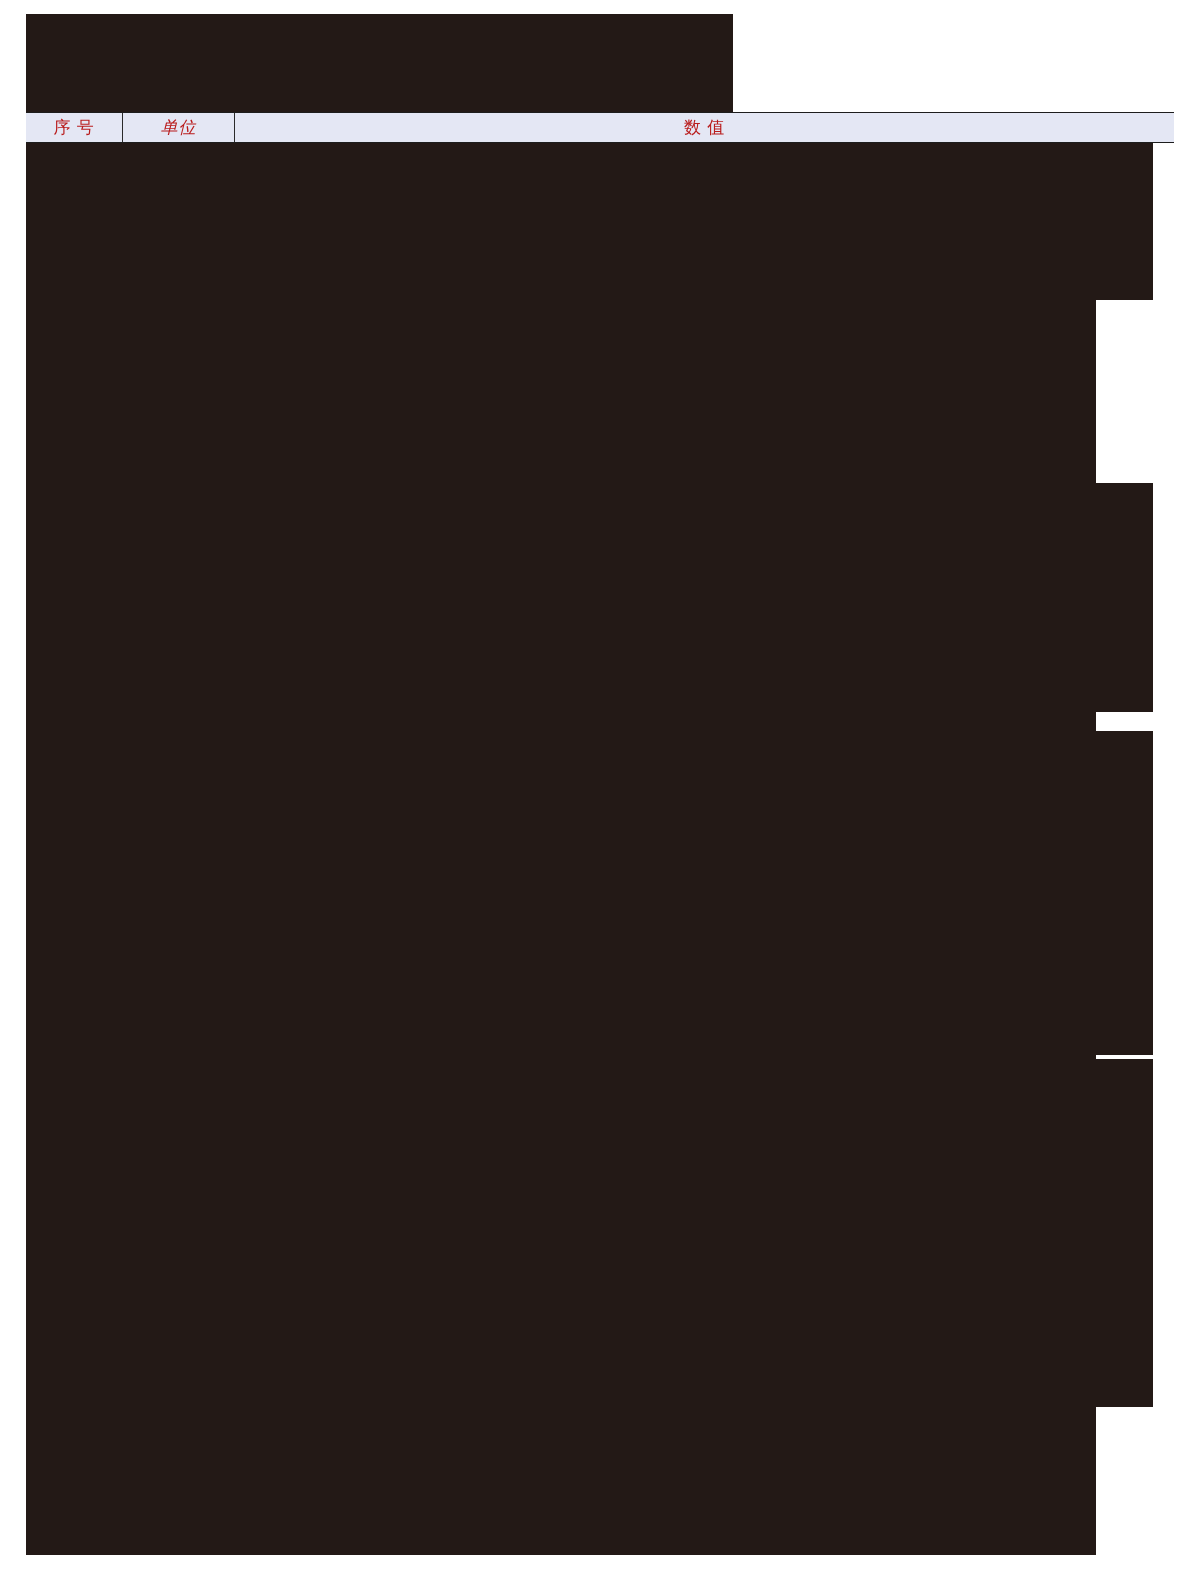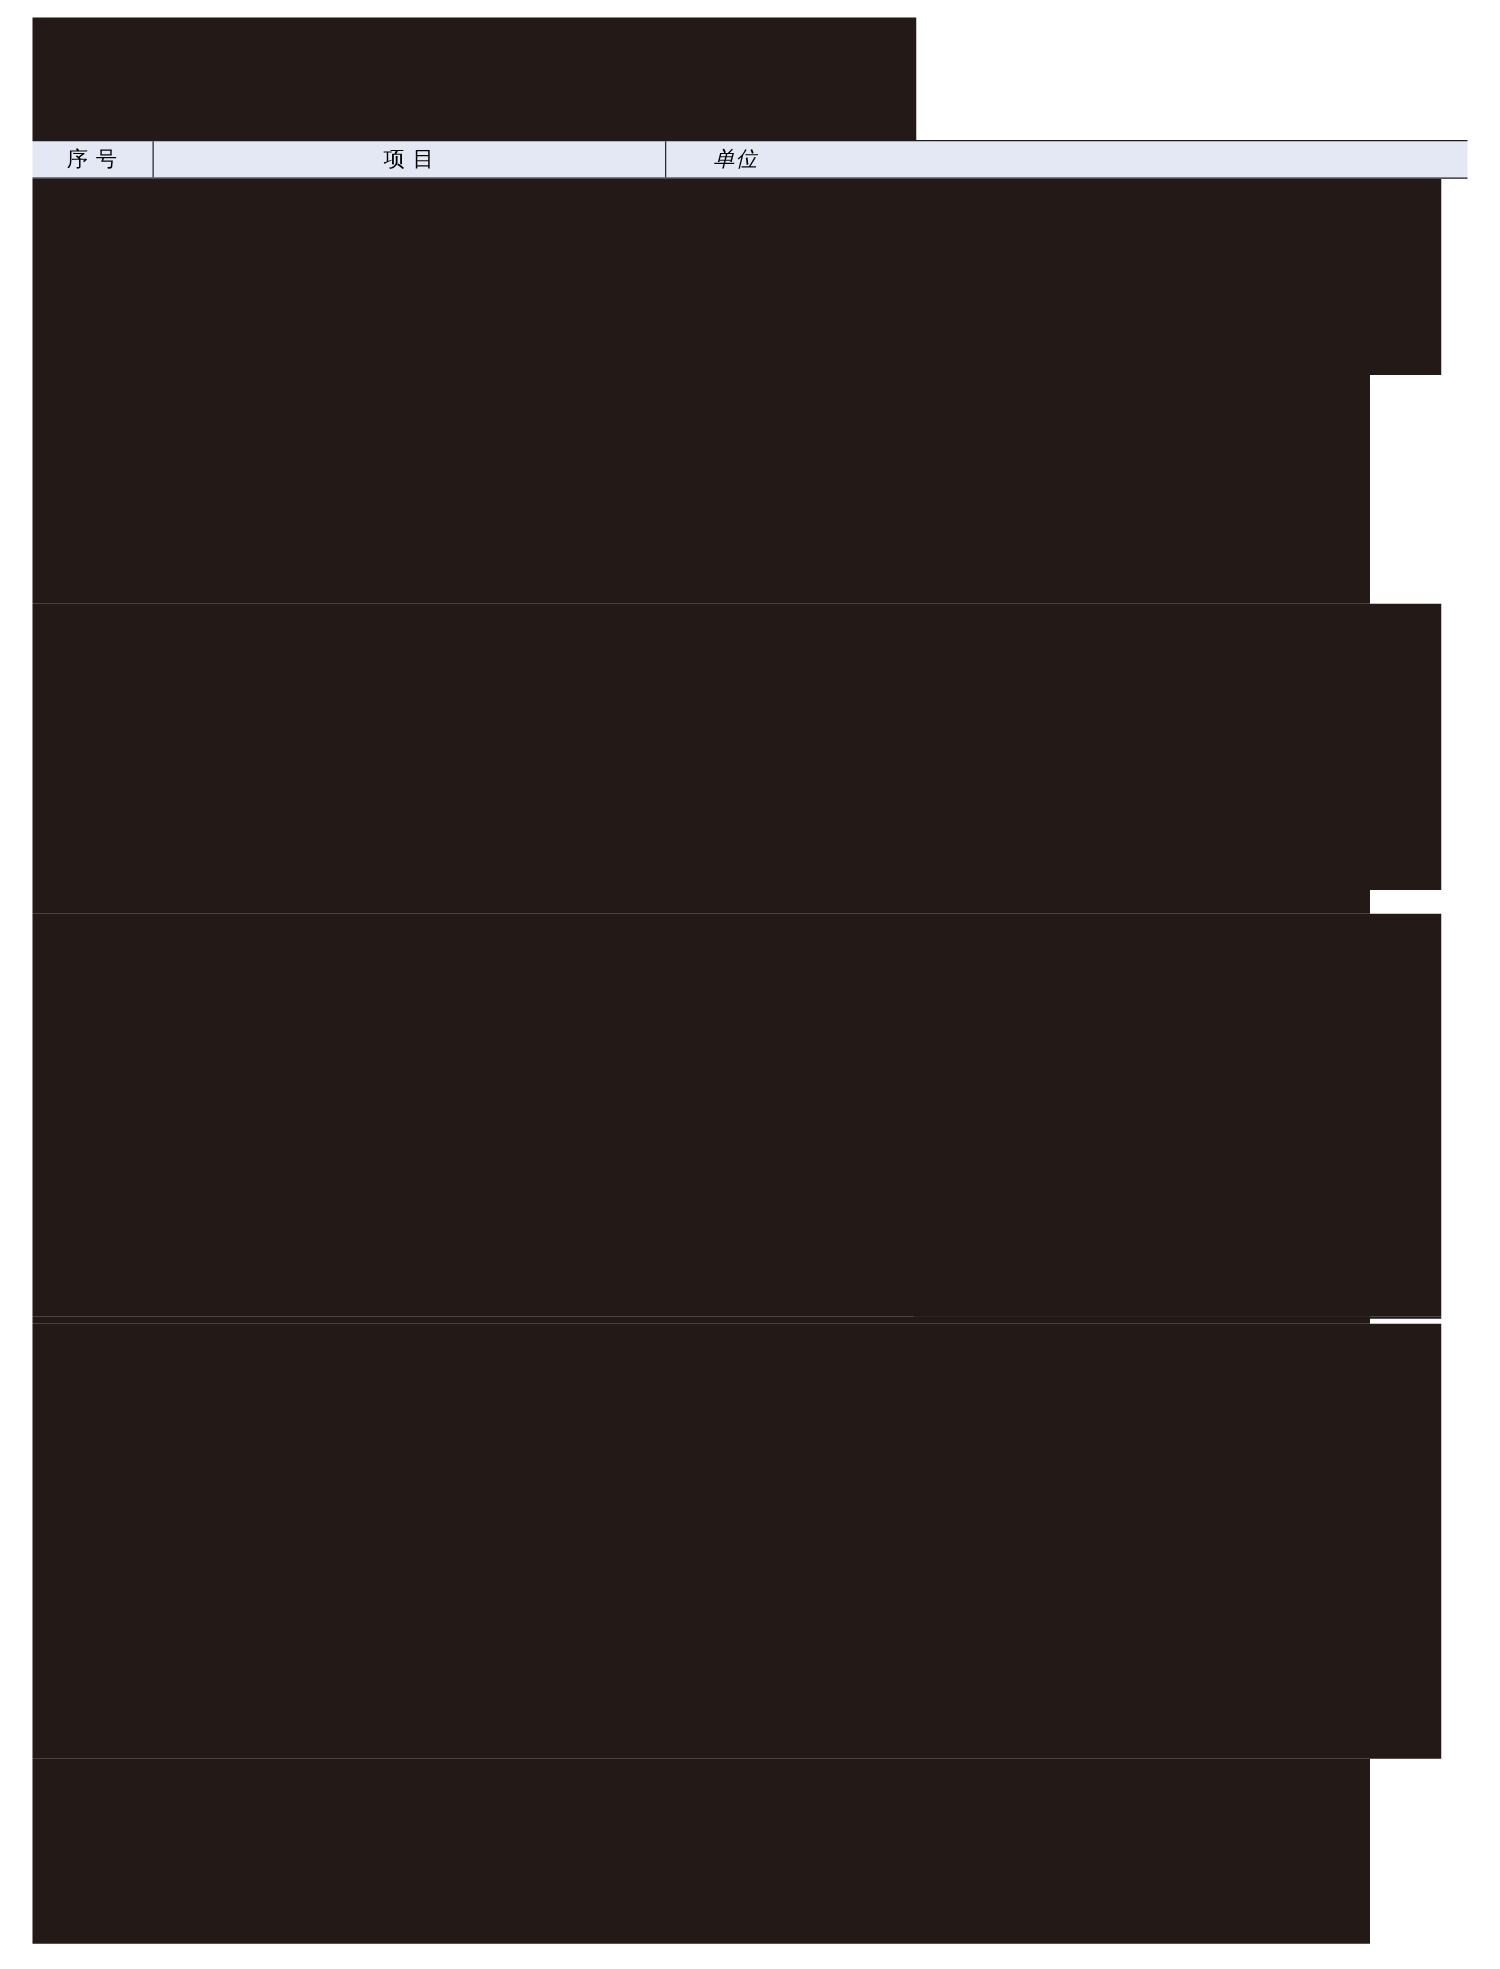--- a/index.html
+++ b/index.html
@@ -40,21 +40,21 @@
     border-bottom: 1px solid #1d1d1d;
     box-sizing: border-box;
     display: flex;
     align-items: stretch;
   }
   .th {
     display: flex;
     align-items: center;
     justify-content: center;
     font-size: 17px;
-    color: #000000;
+    color: #b91c1c;
     letter-spacing: 1px;
     box-sizing: border-box;
     height: 100%;
   }
   .th + .th {
     border-left: 1px solid #2a2a2a;
   }
   .th-seq   { width: 96px; }
   .th-item  { width: 410px; }
   .th-unit  { width: 112px; font-style: italic; }
@@ -87,17 +87,17 @@
   <div class="plate" style="left:26px; top:1053px; width:1070px; height:6px;"></div>
 
   <div class="plate" style="left:26px; top:1059px; width:1127px; height:348px;"></div>
 
   <div class="plate" style="left:26px; top:1407px; width:1070px; height:148px;"></div>
 
   <div class="hairline" style="left:731px; top:1053px; width:422px;"></div>
 
   <div class="table-head">
     <div class="th th-seq">序  号</div>
-    <div class="th th-item">项     目</div>
     <div class="th th-unit">单位</div>
+    <div class="th th-value">数   值</div>
   </div>
 
 </div>
 
 </body></html>

